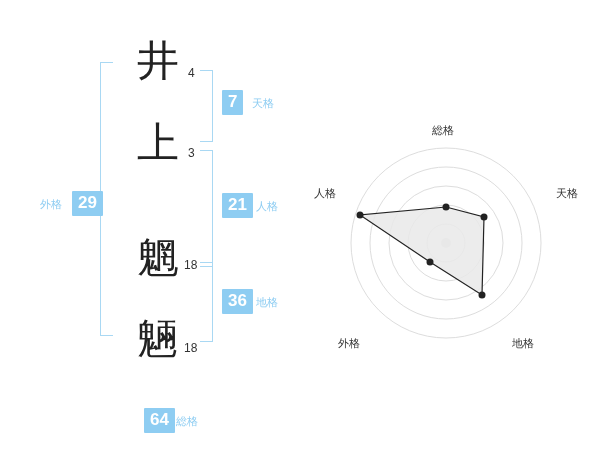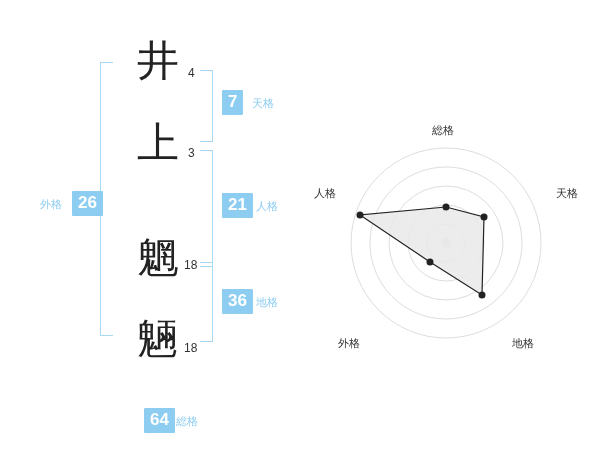--- a/index.html
+++ b/index.html
@@ -124,21 +124,21 @@
     <div class="badge" style="left:222px; top:90px;">7</div>
     <div class="badge-label" style="left:252px; top:96px;">天格</div>
 
     <div class="badge" style="left:222px; top:193px;">21</div>
     <div class="badge-label" style="left:256px; top:199px;">人格</div>
 
     <div class="badge" style="left:222px; top:289px;">36</div>
     <div class="badge-label" style="left:256px; top:295px;">地格</div>
 
     <div class="badge-label" style="left:40px; top:197px;">外格</div>
-    <div class="badge" style="left:72px; top:191px;">26</div>
+    <div class="badge" style="left:72px; top:191px;">29</div>
 
     <div class="badge" style="left:144px; top:408px;">64</div>
     <div class="badge-label" style="left:176px; top:414px;">総格</div>
   </div>
 
   <div class="chart-wrap">
 
     <svg width="300" height="470" viewBox="0 0 300 470">
 
       <g fill="none" stroke="#dddddd" stroke-width="1">

